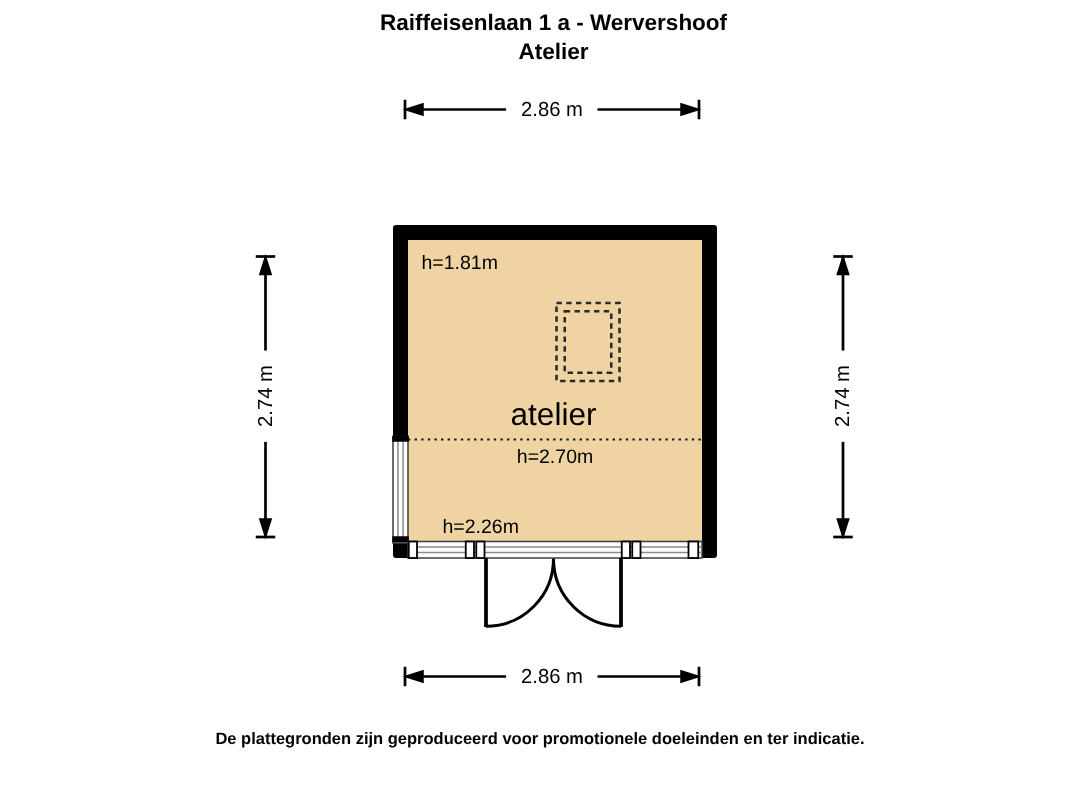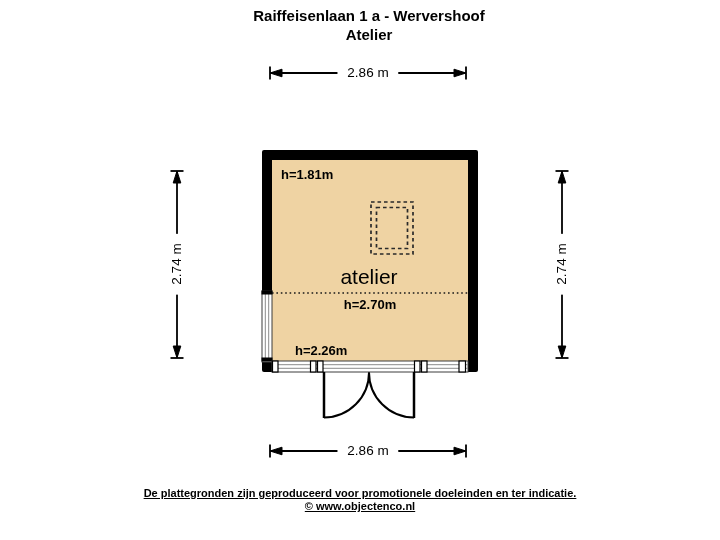--- a/index.html
+++ b/index.html
@@ -1,34 +1,34 @@
 <!DOCTYPE html>
 <html><head>
 <meta charset="utf-8">
 <style>
   html,body { margin:0; padding:0; background:#ffffff; }
   .canvas {
     position:relative; width:720px; height:540px; background:#ffffff;
-    font-family:"Liberation Sans", sans-serif; color:#000; overflow:hidden;
+    font-family:"Liberation Sans", sans-serif; color:#000; overflow:hidden;border-radius:21px;
   }
   .abs { position:absolute; }
   .title-block { top:6px; left:18px; right:0; text-align:center; }
   .title-line { font-size:15px; font-weight:700; line-height:19px; white-space:nowrap; }
   svg.plan { position:absolute; left:0; top:0; z-index:1; }
   .labels { position:absolute; left:0; top:0; width:720px; height:432px; z-index:2; pointer-events:none; }
   .dim-pill {
     position:absolute; background:#ffffff; border-radius:11px;
     padding:2px 10px; font-size:13.5px; line-height:16px; white-space:nowrap;
   }
   .center-xy { transform:translate(-50%,-50%); }
   .rot { transform:translate(-50%,-50%) rotate(-90deg); }
-  .h-label { position:absolute; font-size:13px; font-weight:700; white-space:nowrap; }
+  .h-label { position:absolute; font-size:13px; font-weight:400; white-space:nowrap; }
   .room-label { position:absolute; font-size:21px; font-weight:400; white-space:nowrap; }
   .footer-block { top:487px; left:0; right:0; text-align:center; }
-  .footer-line { font-size:11px; font-weight:700; line-height:13.4px; white-space:nowrap;text-decoration:underline; }
+  .footer-line { font-size:11px; font-weight:700; line-height:13.4px; white-space:nowrap; }
 </style>
 </head>
 <body>
 
 <div class="canvas">
 
   <div class="abs title-block">
     <div class="title-line">Raiffeisenlaan 1 a - Wervershoof</div>
     <div class="title-line">Atelier</div>
   </div>
@@ -115,16 +115,15 @@
     <div class="dim-pill rot" style="left:562px; top:264px;">2.74 m</div>
 
     <div class="h-label" style="left:281px; top:167px;">h=1.81m</div>
     <div class="room-label center-xy" style="left:369px; top:277px;">atelier</div>
     <div class="h-label center-xy" style="left:370px; top:304px;">h=2.70m</div>
     <div class="h-label" style="left:283px; top:343px;padding-left:12px;">h=2.26m</div>
   </div>
 
   <div class="abs footer-block">
     <div class="footer-line">De plattegronden zijn geproduceerd voor promotionele doeleinden en ter indicatie.</div>
-    <div class="footer-line">© www.objectenco.nl</div>
   </div>
 
 </div>
 
 </body></html>

